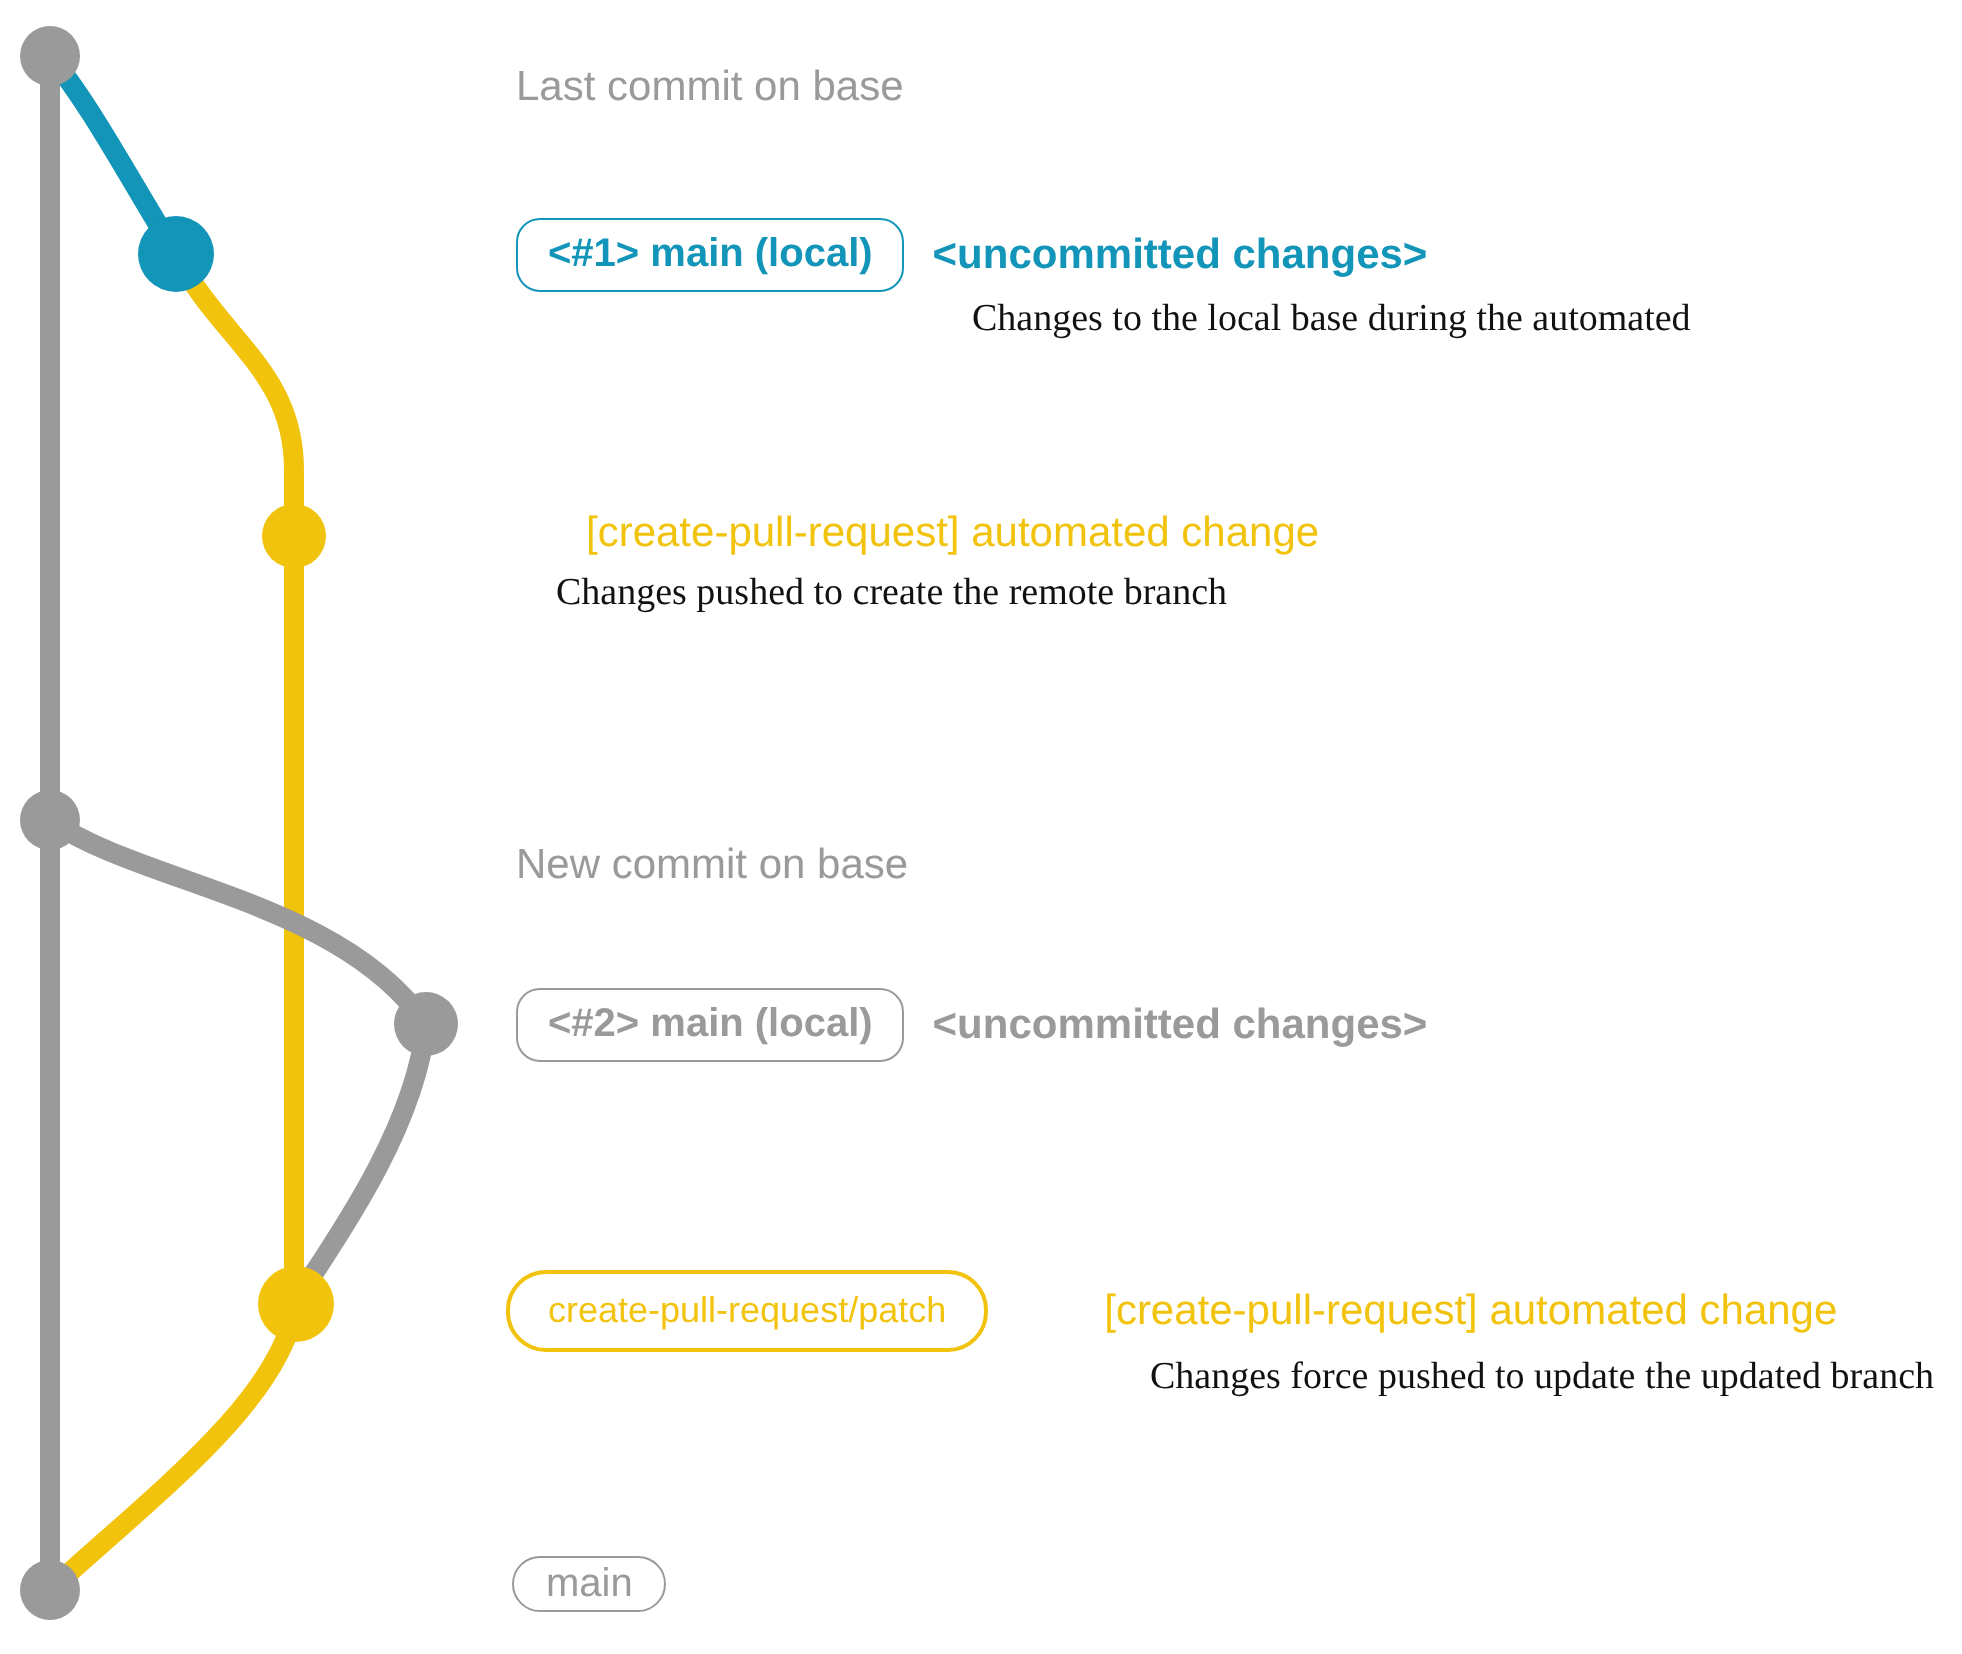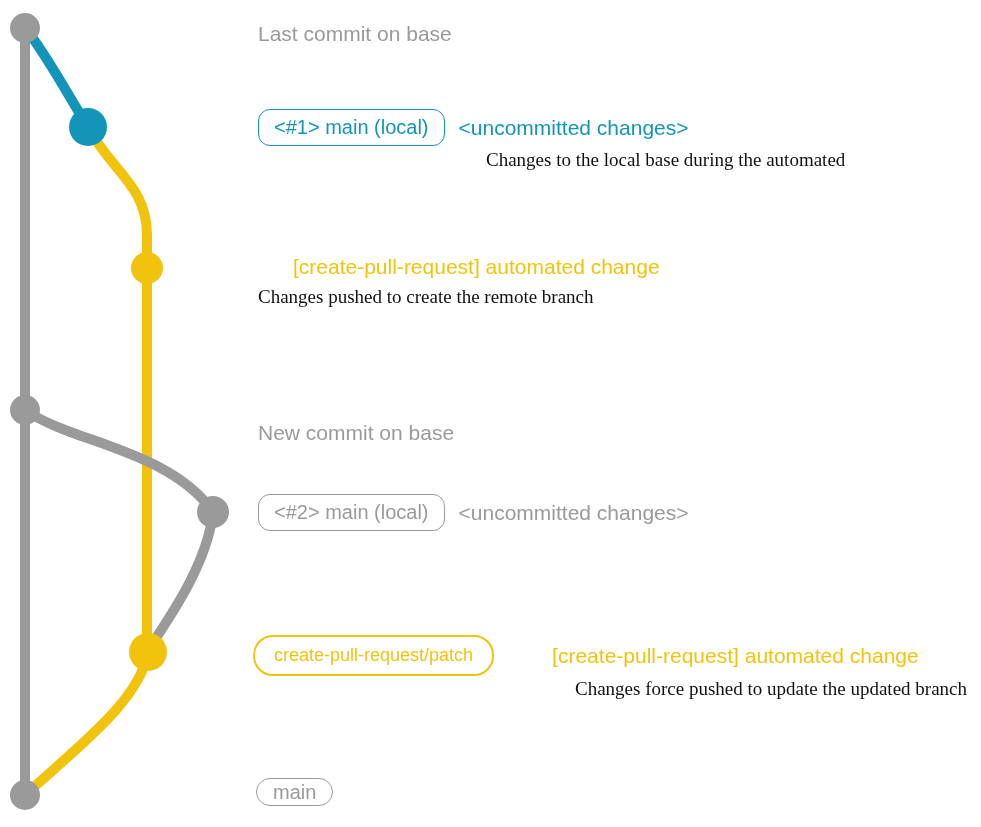--- a/index.html
+++ b/index.html
@@ -30,21 +30,21 @@
   .title { font-size: 21px; white-space: nowrap; }
   .title.gray   { color: var(--gray); }
   .title.teal   { color: var(--teal); }
   .title.yellow { color: var(--yellow); margin-left: 48px; }
   .desc {
     font-family: "Liberation Serif", serif;
     font-size: 19px;
     color: var(--ink);
     white-space: nowrap;
   }
-  .gap-14 { gap: 14px; }
+  .gap-14 { gap: 14px; font-weight: bold; }
   .gap-10 { gap: 10px; }
   .gap-13 { gap: 13px; }
 </style>
 </head>
 <body>
 
 <div class="canvas">
 
   <svg class="graph-svg" width="981" height="827" viewBox="0 0 981 827">
 
@@ -62,35 +62,35 @@
 
     <circle cx="25" cy="28" r="15" fill="#9a9a9a"></circle>
     <circle cx="88" cy="127" r="19" fill="#1295b8"></circle>
     <circle cx="147" cy="268" r="16" fill="#f2c30d"></circle>
     <circle cx="25" cy="410" r="15" fill="#9a9a9a"></circle>
     <circle cx="213" cy="512" r="16" fill="#9a9a9a"></circle>
     <circle cx="148" cy="652" r="19" fill="#f2c30d"></circle>
     <circle cx="25" cy="795" r="15" fill="#9a9a9a"></circle>
   </svg>
 
-  <div class="row" style="left:258px; top:22px;">
+  <div class="row" style="left:258px; top:32px;">
     <div class="title gray">Last commit on base</div>
   </div>
 
   <div class="row" style="left:258px; top:109px;">
     <div class="line1 gap-14">
       <div class="badge teal size-m">&lt;#1&gt; main (local)</div>
       <div class="title teal">&lt;uncommitted changes&gt;</div>
     </div>
     <div class="desc" style="margin:3px 0 0 228px;">Changes to the local base during the automated</div>
   </div>
 
   <div class="row" style="left:245px; top:255px;">
     <div class="title yellow">[create-pull-request] automated change</div>
-    <div class="desc" style="margin:7px 0 0 13px;">Changes pushed to create the remote branch</div>
+    <div class="desc" style="margin:7px 0 0 33px;">Changes pushed to create the remote branch</div>
   </div>
 
   <div class="row" style="left:258px; top:399px;margin-top:22px;">
     <div class="title gray">New commit on base</div>
   </div>
 
   <div class="row" style="left:258px; top:494px;">
     <div class="line1 gap-14">
       <div class="badge gray size-m">&lt;#2&gt; main (local)</div>
       <div class="title gray">&lt;uncommitted changes&gt;</div>

